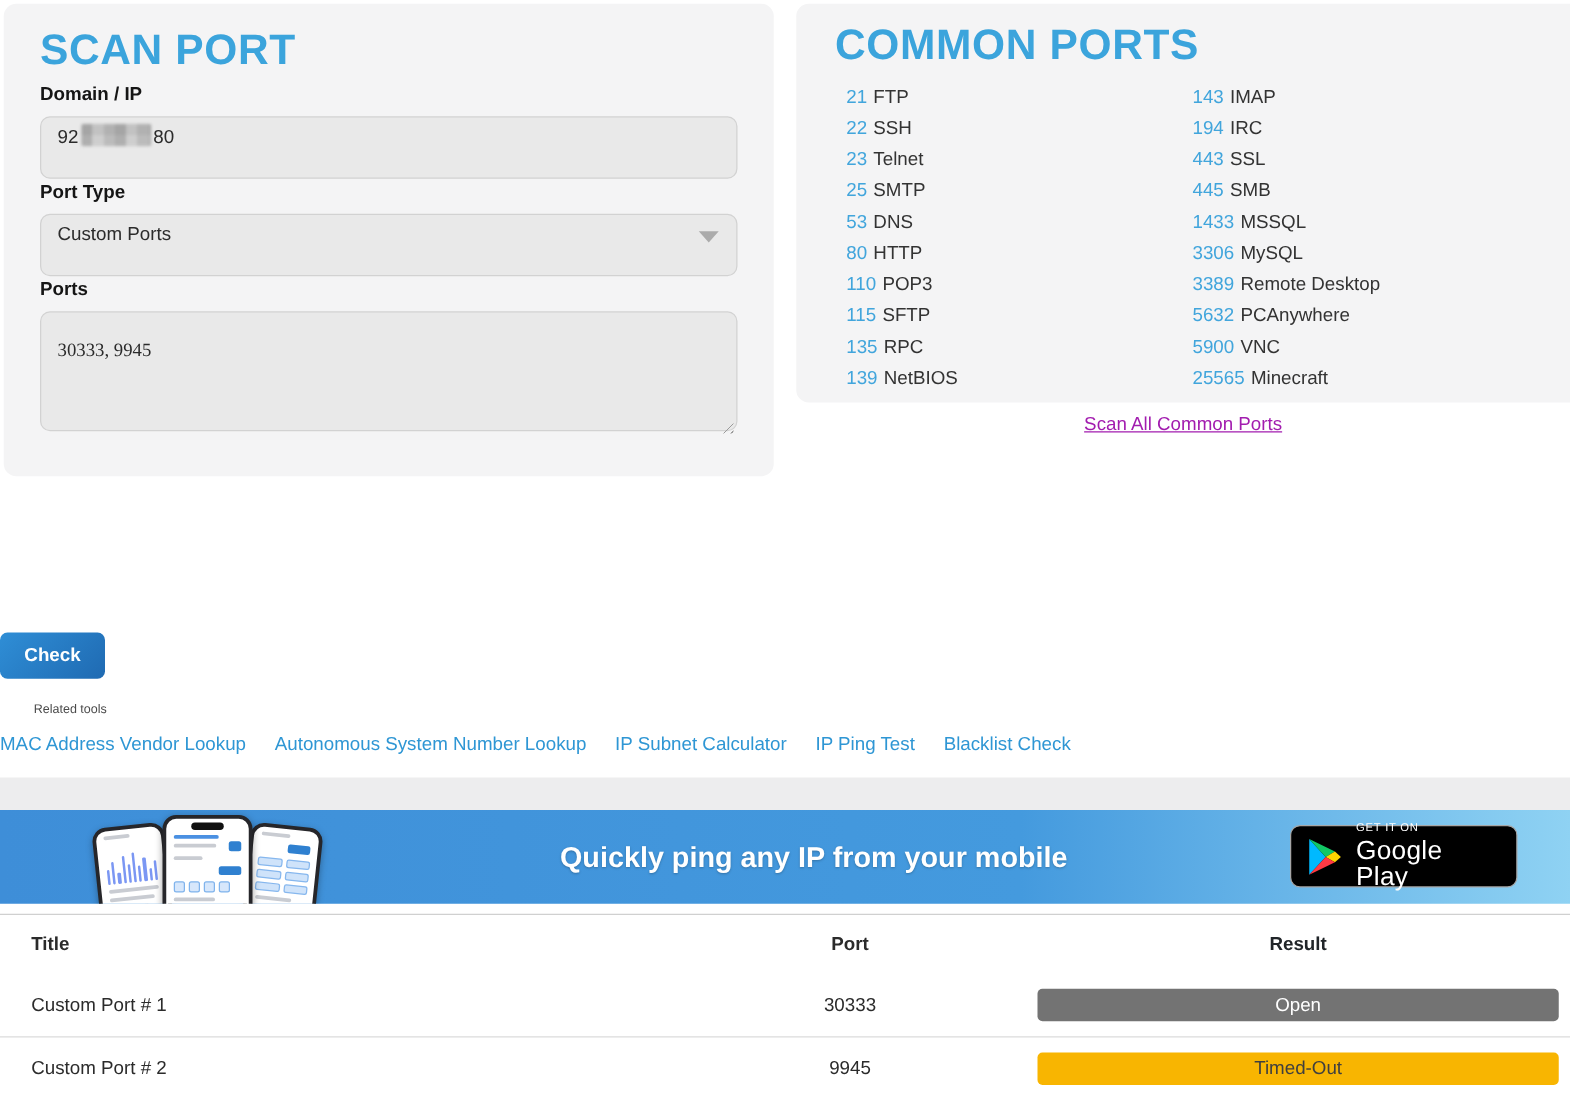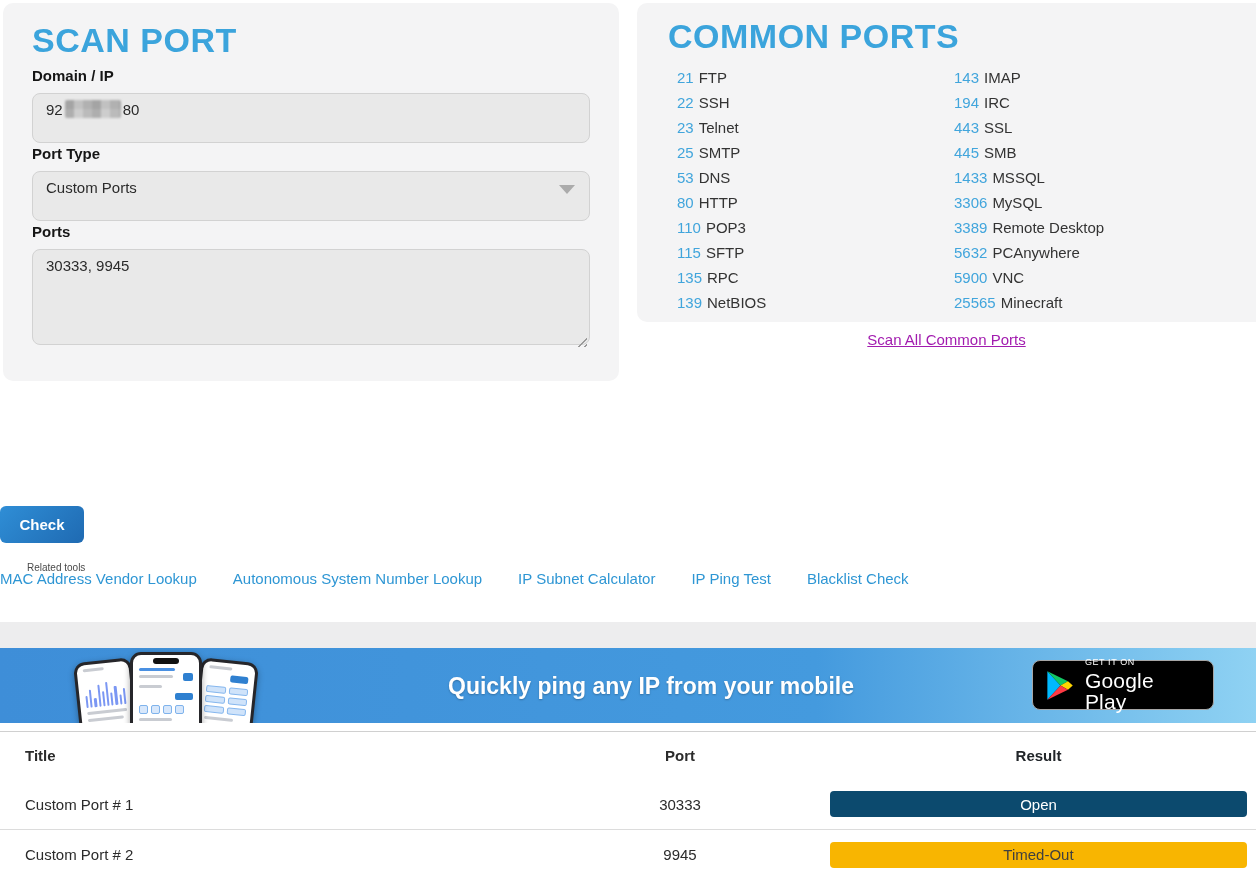--- a/index.html
+++ b/index.html
@@ -17,22 +17,22 @@
   #card-common .h1 { position:absolute; left:31px; top:14px; }
 
   .fld-label { position:absolute; left:29px; font-size:15px; font-weight:700; color:#151515; }
   .fld { position:absolute; left:29px; width:558px; background:#e9e9e9;
     border:1px solid #d2d2d2; border-radius:8px; font-size:15px; color:#2b2b2b; }
   .fld-input, .fld-select { height:50px; line-height:32px; padding:0 13px; }
   .fld-select { cursor:pointer; }
   .caret { position:absolute; right:14px; top:13px; width:0; height:0;
     border-left:8px solid transparent; border-right:8px solid transparent;
     border-top:9px solid #ababab; }
-  textarea.fld { height:96px; padding:7px 13px; resize:none; outline:none;
-    font-family:Liberation Sans, sans-serif; font-size:15px; }
+  textarea.fld { height:96px; padding:23px 13px; resize:none; outline:none;
+    font-family:Liberation Serif, serif; font-size:15px; }
   .resize-grip { position:absolute; left:571px; top:331px; width:13px; height:13px;
     background:repeating-linear-gradient(135deg,#9a9a9a 0 1px,transparent 1px 4px);
     clip-path:polygon(100% 0,100% 100%,0 100%); }
 
   .redact { display:inline-block; width:56px; height:18px; vertical-align:-3px; margin:0 2px;
     background:
       repeating-linear-gradient(90deg, rgba(145,145,145,.55) 0 9px, rgba(200,200,200,.45) 9px 18px, rgba(168,168,168,.55) 18px 27px),
       repeating-linear-gradient(0deg,#d2d2d2 0 9px,#bcbcbc 9px 18px);
     filter:blur(1.2px); border-radius:2px; }
 
@@ -46,21 +46,21 @@
 
   #scan-all-link { position:absolute; top:331px; left:637px; width:619px; text-align:center; }
   #scan-all-link a { font-size:15px; color:#a21caf; text-decoration:underline; }
 
   
   #check-btn { position:absolute; left:0; top:506px; width:84px; height:37px;
     border:none; border-radius:6px; color:#fff; font-size:15px; font-weight:600;
     background:linear-gradient(135deg,#2f8ed6,#1f6ab2); cursor:pointer;
     font-family:inherit; }
   #related-label { position:absolute; left:1px; top:562px; font-size:10px; color:#4a4a4a;margin-left:26px; }
-  #related-links { position:absolute; left:0; top:570px; display:flex; gap:36px; }
+  #related-links { position:absolute; left:0; top:587px; display:flex; gap:23px; }
   .tool-link { font-size:15px; color:#2e96d4; text-decoration:none; white-space:nowrap; }
 
   
   #gray-strip { position:absolute; left:0; top:622px; width:1256px; height:26px; background:#ededee; }
   #banner { position:absolute; left:0; top:648px; width:1256px; height:75px; overflow:hidden;
     background:linear-gradient(90deg,#3e8ed8 0%,#449ade 65%,#8fd2f3 100%); }
   #banner-text { position:absolute; left:651px; top:50%; transform:translate(-50%,-50%);
     color:#fff; font-size:23px; font-weight:700; white-space:nowrap;
     text-shadow:0 1px 2px rgba(0,0,0,.25); }
 
@@ -236,21 +236,21 @@
   <div class="t-row t-head">
     <div class="t-cell t-title">Title</div>
     <div class="t-cell t-port">Port</div>
     <div class="t-cell t-result">Result</div>
   </div>
   <div id="table-body">
       <div class="t-row t-datarow">
         <div class="t-cell t-title">Custom Port # 1</div>
         <div class="t-cell t-port">30333</div>
         <div class="t-cell t-result">
-          <div class="badge" style="background: #0c4a6e; color: rgb(255, 255, 255);">Open</div>
+          <div class="badge" style="background: #737373; color: rgb(255, 255, 255);">Open</div>
         </div>
       </div>
       <div class="t-row t-datarow">
         <div class="t-cell t-title">Custom Port # 2</div>
         <div class="t-cell t-port">9945</div>
         <div class="t-cell t-result">
           <div class="badge" style="background: rgb(248, 181, 1); color: rgb(63, 63, 63);">Timed-Out</div>
         </div>
       </div>
     </div>

